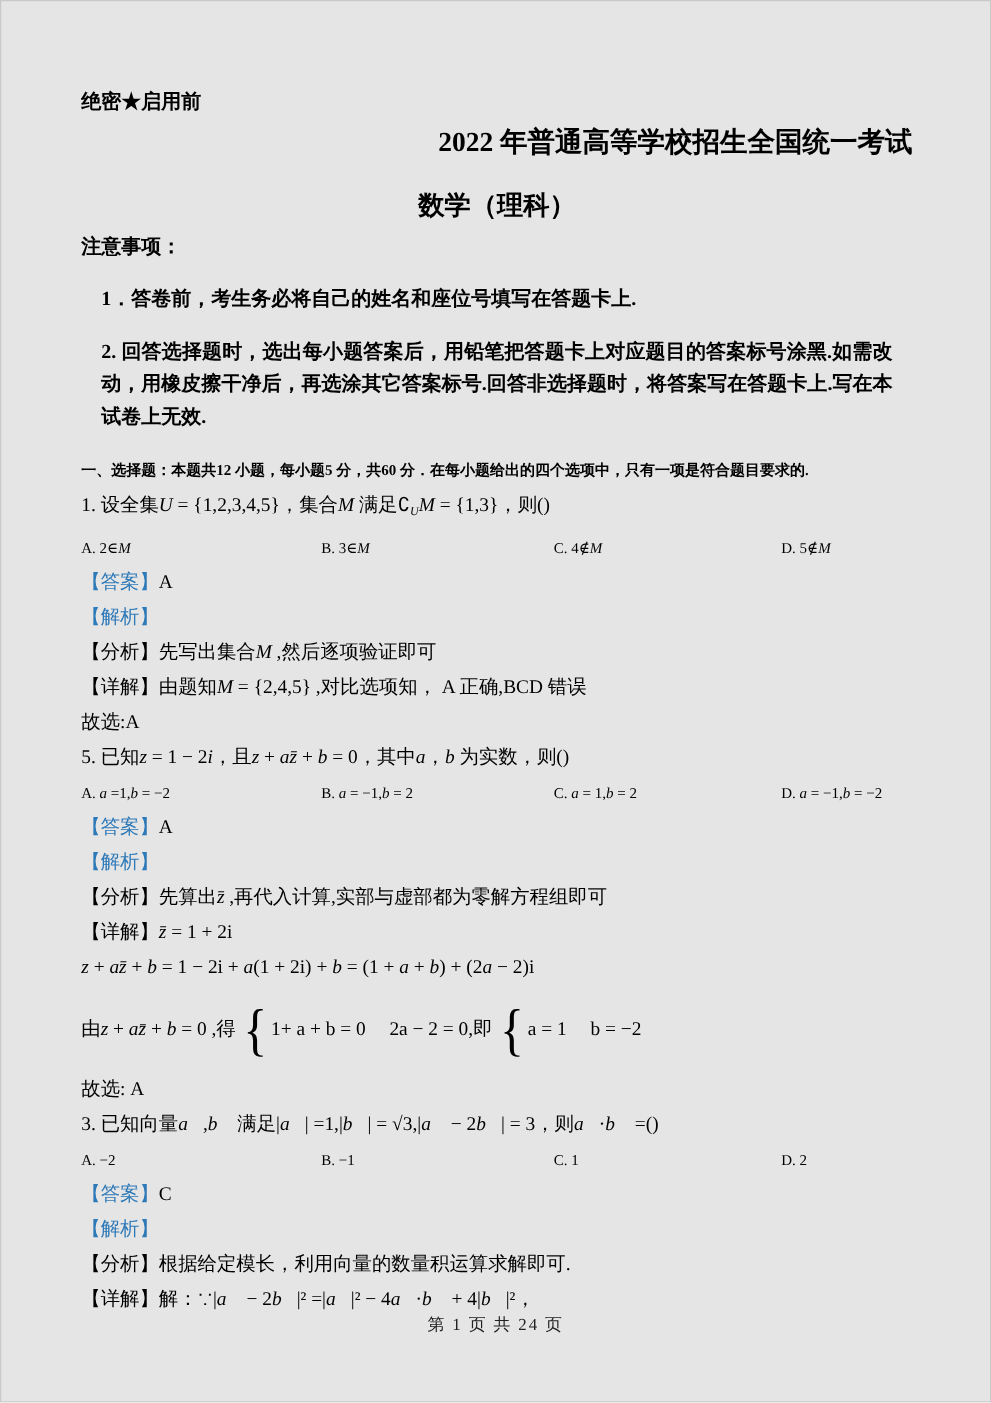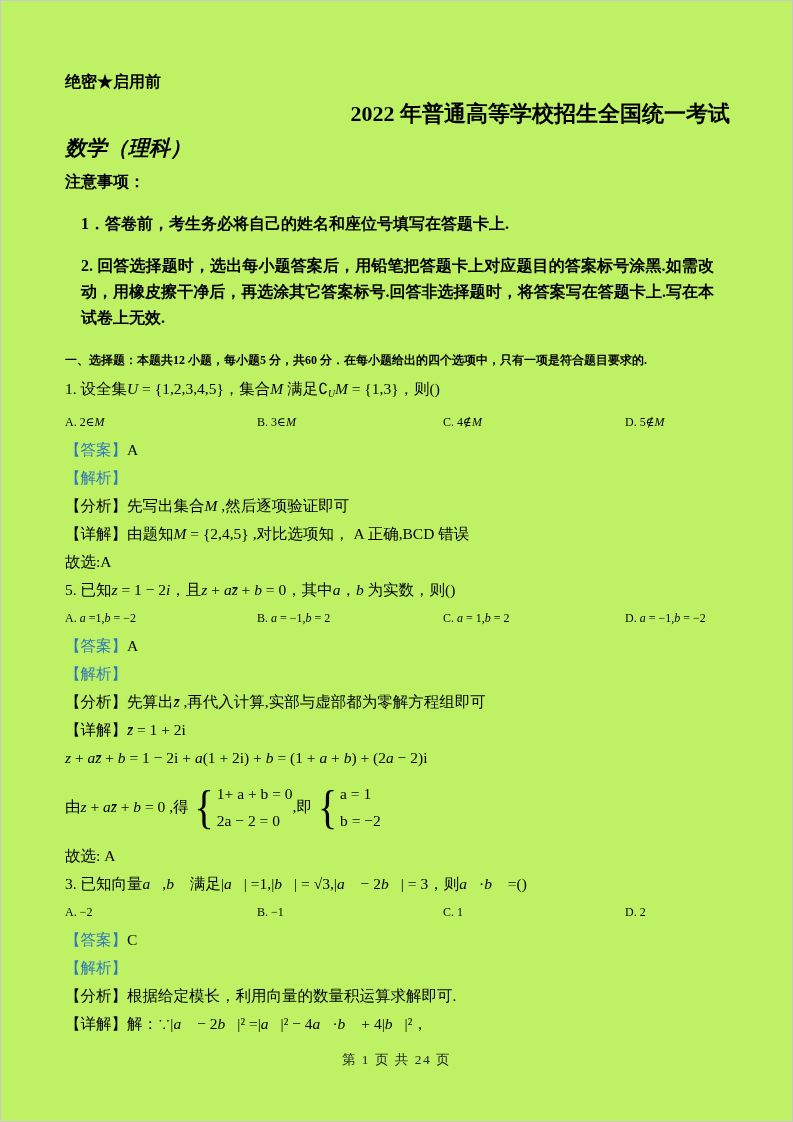--- a/index.html
+++ b/index.html
@@ -1,34 +1,34 @@
 <!DOCTYPE html>
 <html style="--accent: #2E79B8;"><head>
 <meta charset="utf-8">
 <style>
   html,body{margin:0;padding:0;background:#fff;}
   body{font-family:"Liberation Serif","DejaVu Serif",serif;color:#000;}
   .page{position:relative;width:793px;height:1122px;box-sizing:border-box;
-        border:1px solid #c9c9c9;background:#bef264;padding:70px 62px 0 64px;overflow:hidden;}
+        border:1px solid #c9c9c9;background:#e5e5e5;padding:70px 62px 0 64px;overflow:hidden;}
   .classification{font-size:16px;font-weight:700;line-height:22px;}
   .title{margin:6px 0 0;text-align:right;font-size:22px;font-weight:700;line-height:30px;}
-  .subtitle{margin:4px 0 0;text-align:left;font-size:21px;font-weight:700;line-height:30px;font-style:italic;}
+  .subtitle{margin:20px 0 0;text-align:center;font-size:21px;font-weight:700;line-height:30px;}
   .notice{margin-top:6px;font-weight:700;font-size:16px;line-height:26px;}
   .notice p{margin:16px;text-align:justify;}
   .notice-heading{font-weight:700;font-size:16px;line-height:26px;}
   .section-heading{font-weight:700;font-size:12px;line-height:26px;margin:0 0 6px;text-align:justify;font-family:Liberation Serif, serif;}
   .row{font-size:15.5px;line-height:20px;margin:0 0 8px;}
   .options{display:grid;grid-template-columns:172px 166px 162px 1fr;
            font-size:12px;line-height:20px;margin:0 0 8px;gap:20px;}
   .accent{color:var(--accent,#2E79B8);}
   .v{font-style:italic;font-family:"Liberation Serif","DejaVu Serif",serif;}
   .sub{vertical-align:-0.35em;font-size:0.62em;}
   .sysline{display:flex;align-items:center;height:62px;margin:0 0 8px;font-size:15.5px;}
   .brace{font-size:40px;font-weight:300;margin:0 3px 0 6px;display:inline-block;transform:scaleY(1.15);}
-  .stack{display:inline-flex;flex-direction:column;gap:6px;line-height:21px;}
+  .stack{display:inline-flex;flex-direction:row;gap:19px;line-height:21px;}
   .footer{position:absolute;left:0;right:0;bottom:52px;text-align:center;
           font-size:13.5px;letter-spacing:1.5px;color:#222;}
 </style>
 </head>
 <body>
 
 <div class="page">
 
   <div class="classification">绝密★启用前</div>
   <div class="title">2022 年普通高等学校招生全国统一考试</div>

